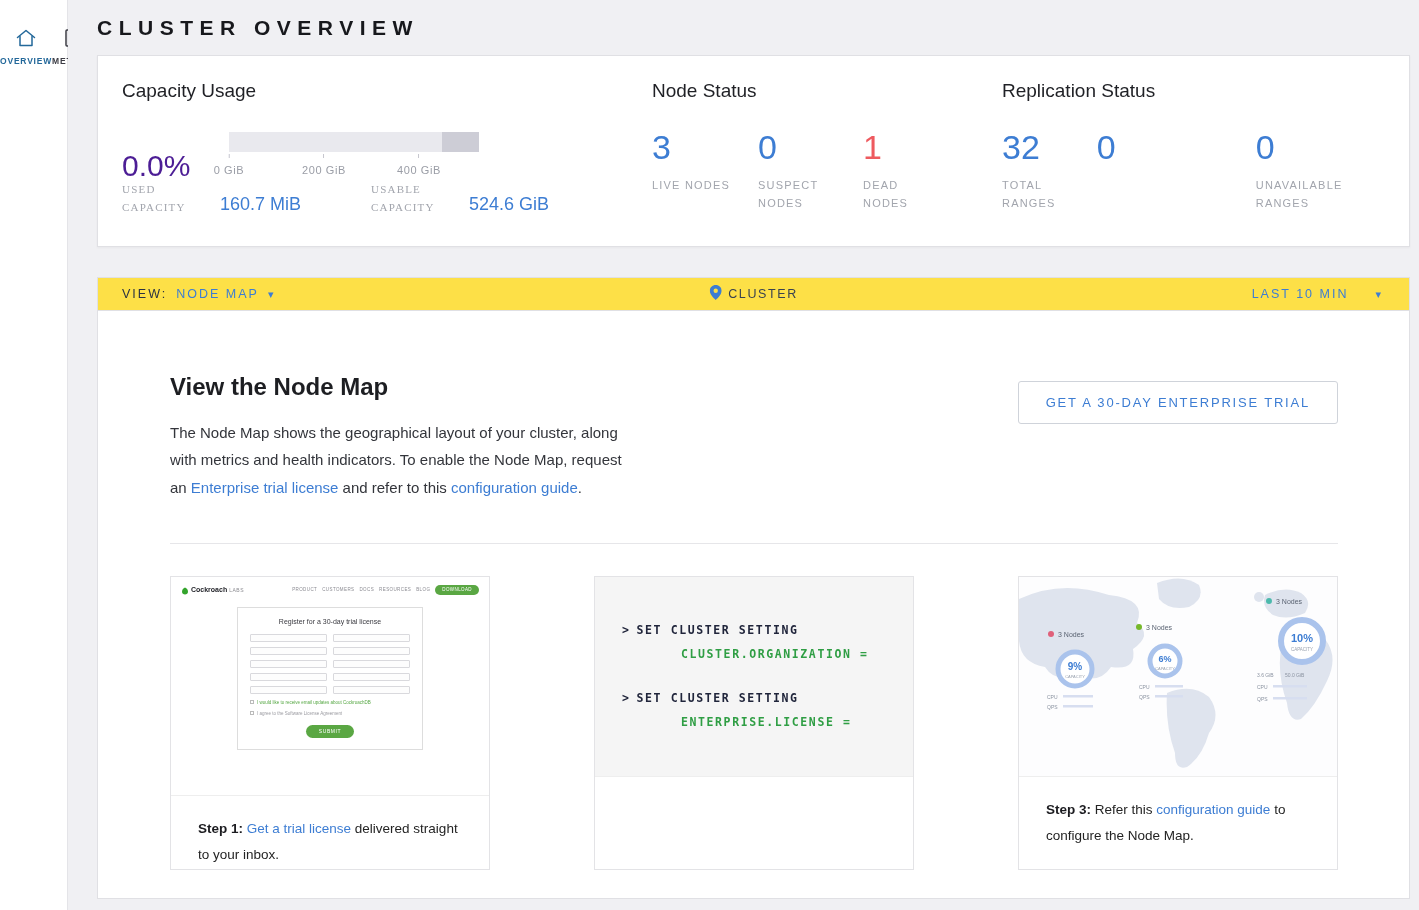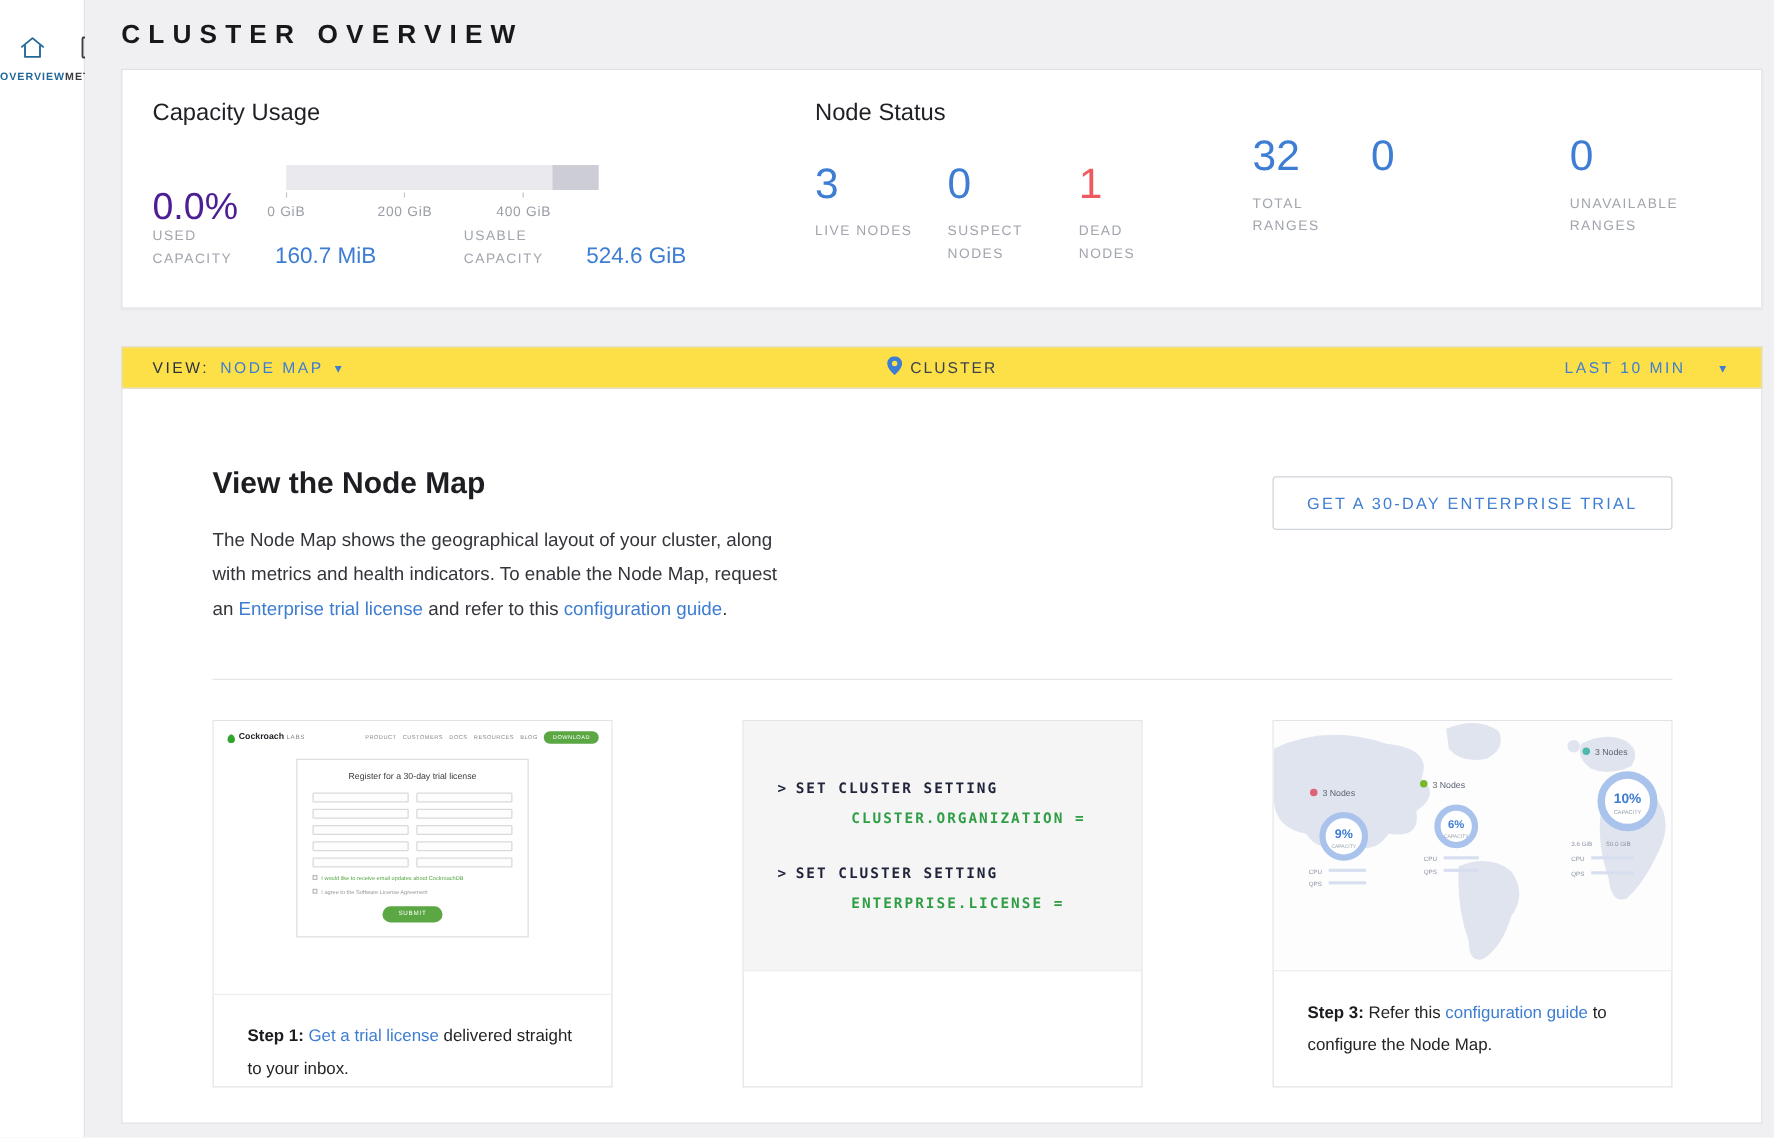--- a/index.html
+++ b/index.html
@@ -35,21 +35,21 @@
   .cap-bar { height:20px; background:#e9e9ee; position:relative; overflow:hidden; }
   .cap-bar-other { position:absolute; right:0; top:0; bottom:0; width:15%; background:#cdcdd6; }
   .cap-ticks { position:relative; height:26px; }
   .cap-tick { position:absolute; transform:translateX(-50%); text-align:center; }
   .cap-tick i { display:block; width:1px; height:4px; background:#c6c6cf; margin:2px auto 2px; }
   .cap-tick em { font-size:11px; color:#9a9da6; letter-spacing:.6px; white-space:nowrap; }
   .t0{left:0;} .t1{left:38%;} .t2{left:76%;}
   .stat-label { font-size:11px; letter-spacing:1.2px; color:#a2a5ad; line-height:1.65; }
   .cap-details { display:flex; gap:70px; margin-top:2px; }
   .cap-detail { display:flex; align-items:flex-end; }
-  .cap-detail .stat-label { width:82px; flex:none; }
+  .cap-detail .stat-label { width:82px; flex:none;font-family:Liberation Serif, serif; }
   .cap-detail-value { font-size:18px; color:#3d7dd3; margin-left:16px; padding-bottom:1px; white-space:nowrap; }
   .stat-row { display:flex; margin-top:28px; }
   .stat { }
   .stat-value { font-size:34px; line-height:1; color:#3d7dd3; }
   .stat-value.red { color:#ee5a5f; }
   .stat .stat-label { margin-top:12px; }
   .sec-nodes .stat:nth-child(1){width:106px;} .sec-nodes .stat:nth-child(2){width:105px;}
   .sec-nodes .stat .stat-label{max-width:80px;}
   .sec-repl .stat:nth-child(1){width:106px;} .sec-repl .stat:nth-child(2){width:178px;}
   .sec-repl .stat:nth-child(2) .stat-label{max-width:160px;}
@@ -206,20 +206,21 @@
             <div class="stat-label">SUSPECT NODES</div>
           </div>
           <div class="stat">
             <div class="stat-value red">1</div>
             <div class="stat-label">DEAD NODES</div>
           </div>
         </div>
       </div>
 
       <div class="sec-repl">
+        <div class="sec-title">Replication Status</div>
         <div class="stat-row">
           <div class="stat">
             <div class="stat-value">32</div>
             <div class="stat-label">TOTAL RANGES</div>
           </div>
           <div class="stat">
             <div class="stat-value">0</div>
           </div>
           <div class="stat">
             <div class="stat-value">0</div>

